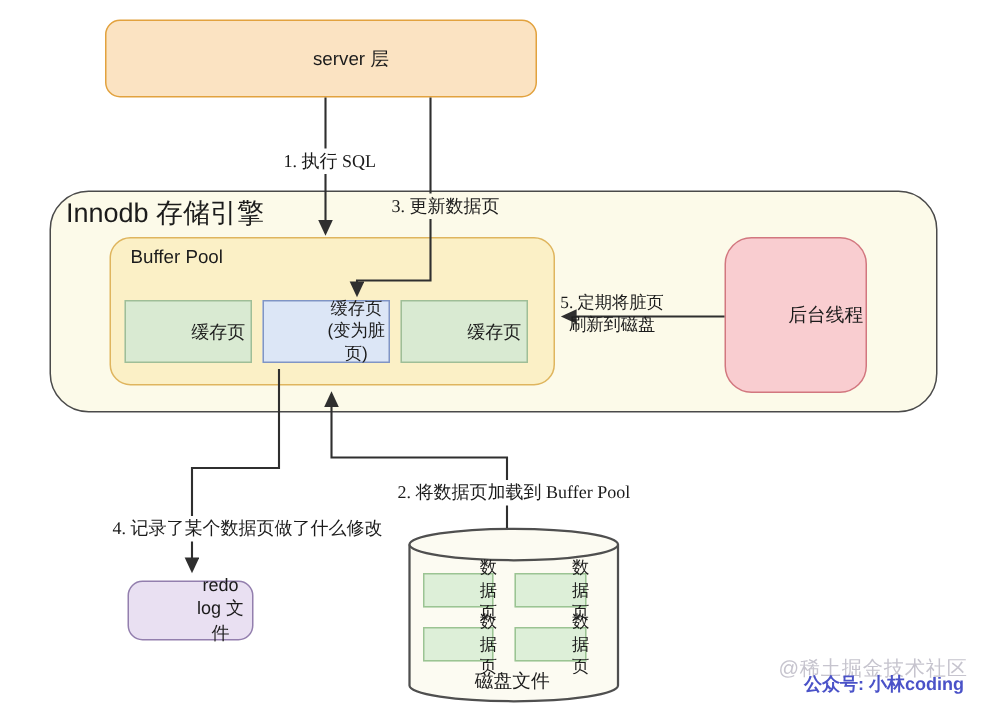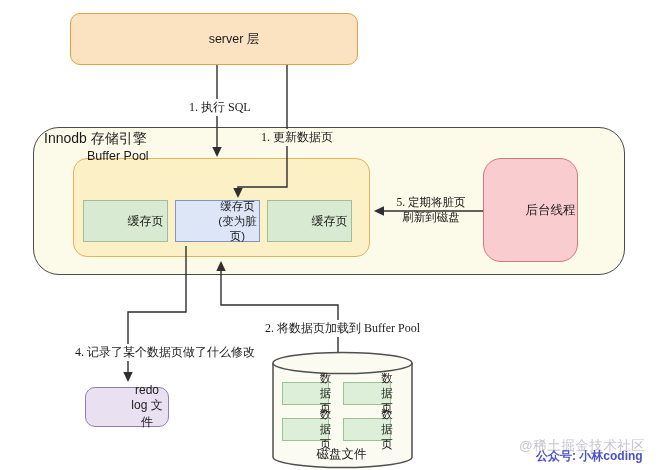--- a/index.html
+++ b/index.html
@@ -8,25 +8,25 @@
     font-family:"Liberation Sans","DejaVu Sans",sans-serif;color:#1b1b1b;
   }
   .box{position:absolute;display:flex;align-items:center;justify-content:center;
        text-align:center;box-sizing:border-box;padding-left:40px;}
   
   .server{left:70px;top:13px;width:288px;height:52px;background:#FBE3C2;
           border:1.5px solid #E2A23E;border-radius:10px;font-size:12.5px;}
   
   .innodb{left:33px;top:127px;width:592px;height:148px;background:#FCFAE9;
           border:1.2px solid #4A4A4A;border-radius:26px;}
-  .innodb-label{position:absolute;left:44px;top:130px;font-size:14px;}
+  .innodb-label{position:absolute;left:44px;top:130px;font-size:18px;}
   
   .bufferpool{left:73px;top:158px;width:297px;height:99px;background:#FBF0C6;
               border:1.5px solid #DFB55E;border-radius:14px;}
-  .bufferpool-label{position:absolute;left:87px;top:149px;font-size:12.5px;}
+  .bufferpool-label{position:absolute;left:87px;top:164px;font-size:12.5px;}
   .cachebox{top:200px;height:42px;background:#D9EAD2;border:1px solid #9FBE97;font-size:12px;}
   .cache1{left:83px;width:85px;}
   .cache2{left:267px;width:85px;}
   .dirty{left:175px;top:200px;width:85px;height:42px;background:#DCE6F6;
          border:1px solid #8095C5;font-size:11.5px;line-height:15px;flex-direction:column;}
   
   .thread{left:483px;top:158px;width:95px;height:104px;background:#F9CDD0;
           border:1.5px solid #D2777F;border-radius:18px;font-size:12.5px;}
   
   .redolog{left:85px;top:387px;width:84px;height:40px;background:#E9E0F2;
@@ -35,21 +35,21 @@
   .datapage{height:23px;background:#DDEFD8;border:1px solid #9BC493;font-size:11.5px;align-items:center;}
   .dp1{left:282px;top:382px;width:47px;}
   .dp2{left:343px;top:382px;width:48px;}
   .dp3{left:282px;top:418px;width:47px;}
   .dp4{left:343px;top:418px;width:48px;}
   .disk-label{position:absolute;left:299px;top:446px;width:85px;text-align:center;font-size:12.5px;}
   
   .step{position:absolute;font-size:12px;white-space:nowrap;font-family:Liberation Serif, serif;}
   .step1{left:187px;top:99px;background:#ffffff;padding:0 2px;}
   .step3{left:259px;top:129px;background:#FCFAE9;padding:0 2px;}
-  .step5{left:388px;top:195px;width:86px;text-align:center;font-size:11.5px;
+  .step5{left:365px;top:195px;width:86px;text-align:center;font-size:11.5px;
          line-height:15px;white-space:normal;}
   .step4{left:41px;top:344px;background:#ffffff;padding:0 2px;margin-left:32px;}
   .step2{left:263px;top:320px;background:#ffffff;padding:0 2px;}
   
   .svglayer{position:absolute;left:0;top:0;pointer-events:none;}
   
   .wm-gray{position:absolute;left:519px;top:437px;font-size:13.5px;color:#C6C4CE;
            letter-spacing:0.5px;white-space:nowrap;}
   .wm-blue{position:absolute;left:536px;top:448px;font-size:12px;font-weight:bold;
            color:#4A52C8;white-space:nowrap;}
@@ -114,21 +114,21 @@
       </marker>
     </defs>
     <path d="M217,65 L217,155" fill="none" stroke="#2F2F2F" stroke-width="1.4" marker-end="url(#ah)"></path>
     <path d="M287,65 L287,187 L238,187 L238,196" fill="none" stroke="#2F2F2F" stroke-width="1.4" marker-end="url(#ah)"></path>
     <path d="M483,211 L376,211" fill="none" stroke="#2F2F2F" stroke-width="1.4" marker-end="url(#ah)"></path>
     <path d="M186,246 L186,312 L128,312 L128,380" fill="none" stroke="#2F2F2F" stroke-width="1.4" marker-end="url(#ah)"></path>
     <path d="M338,352 L338,305 L221,305 L221,263" fill="none" stroke="#2F2F2F" stroke-width="1.4" marker-end="url(#ah)"></path>
   </svg>
 
   <div class="step step1">1. 执行 SQL</div>
-  <div class="step step3">1. 更新数据页</div>
+  <div class="step step3">3. 更新数据页</div>
   <div class="step step5">
     <div>5. 定期将脏页</div>
     <div>刷新到磁盘</div>
   </div>
   <div class="step step4">4. 记录了某个数据页做了什么修改</div>
   <div class="step step2">2. 将数据页加载到 Buffer Pool</div>
 
   <div class="wm-gray">@稀土掘金技术社区</div>
   <div class="wm-blue">公众号: 小林coding</div>
 

